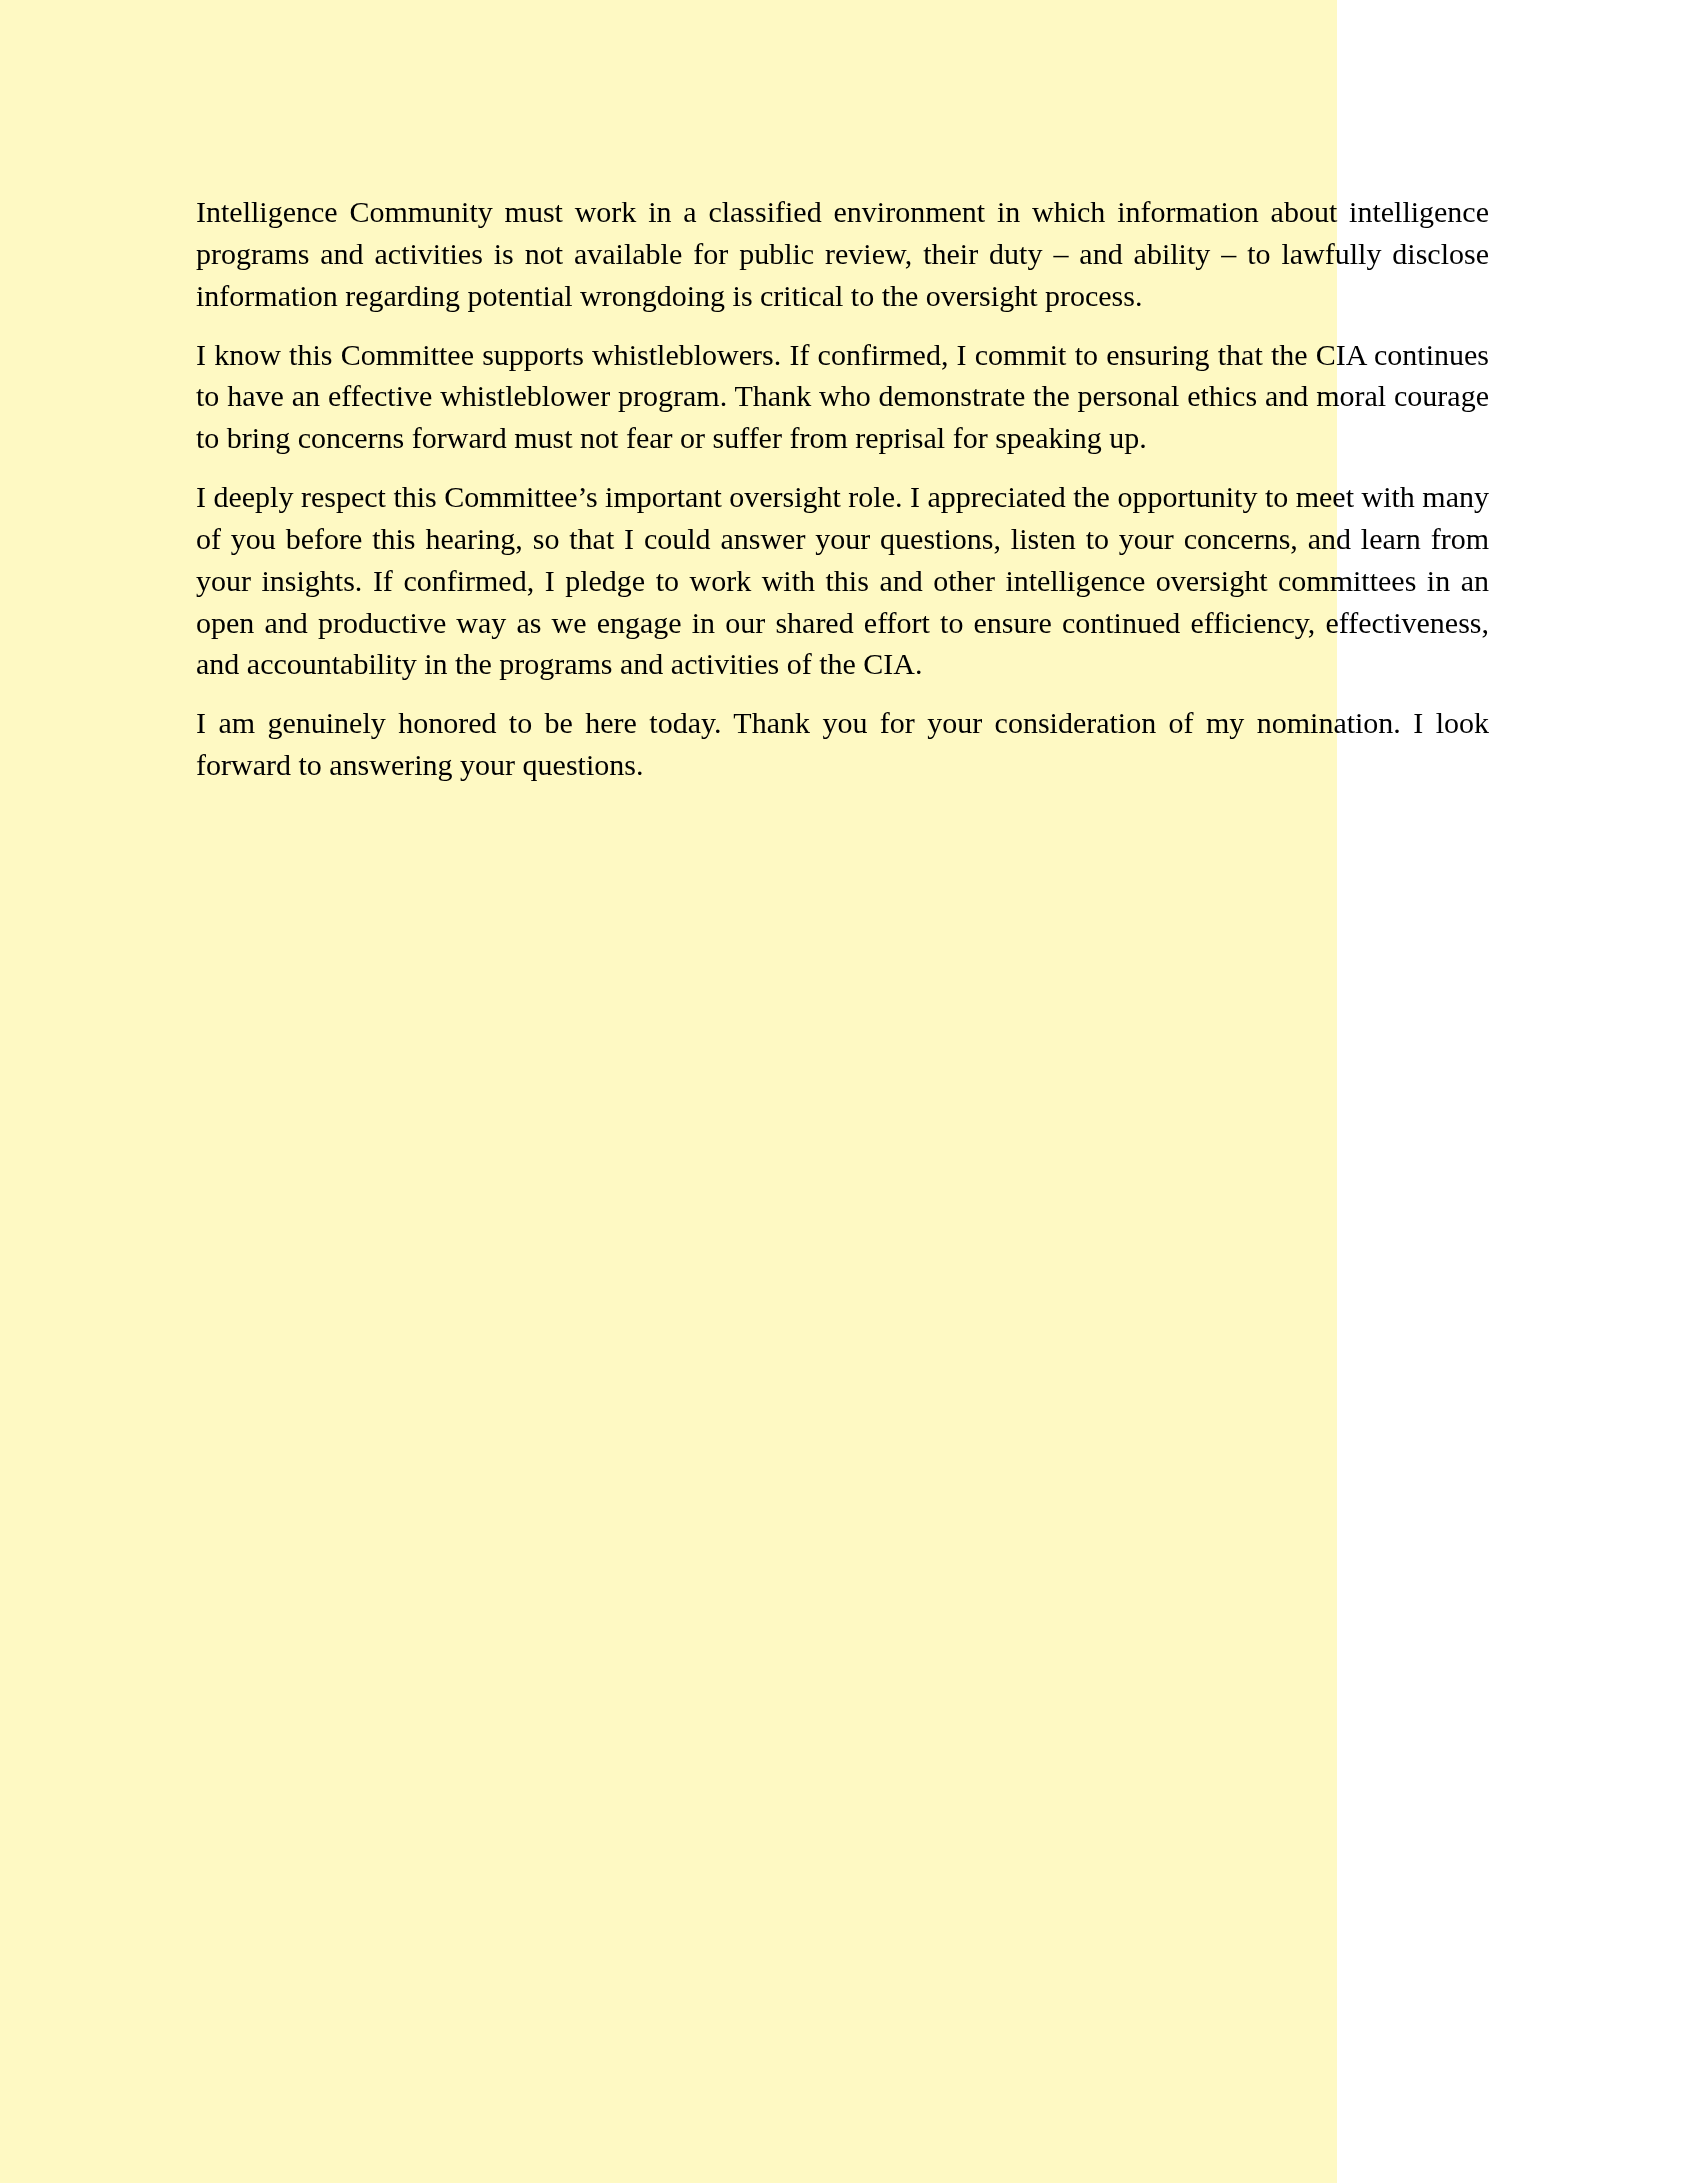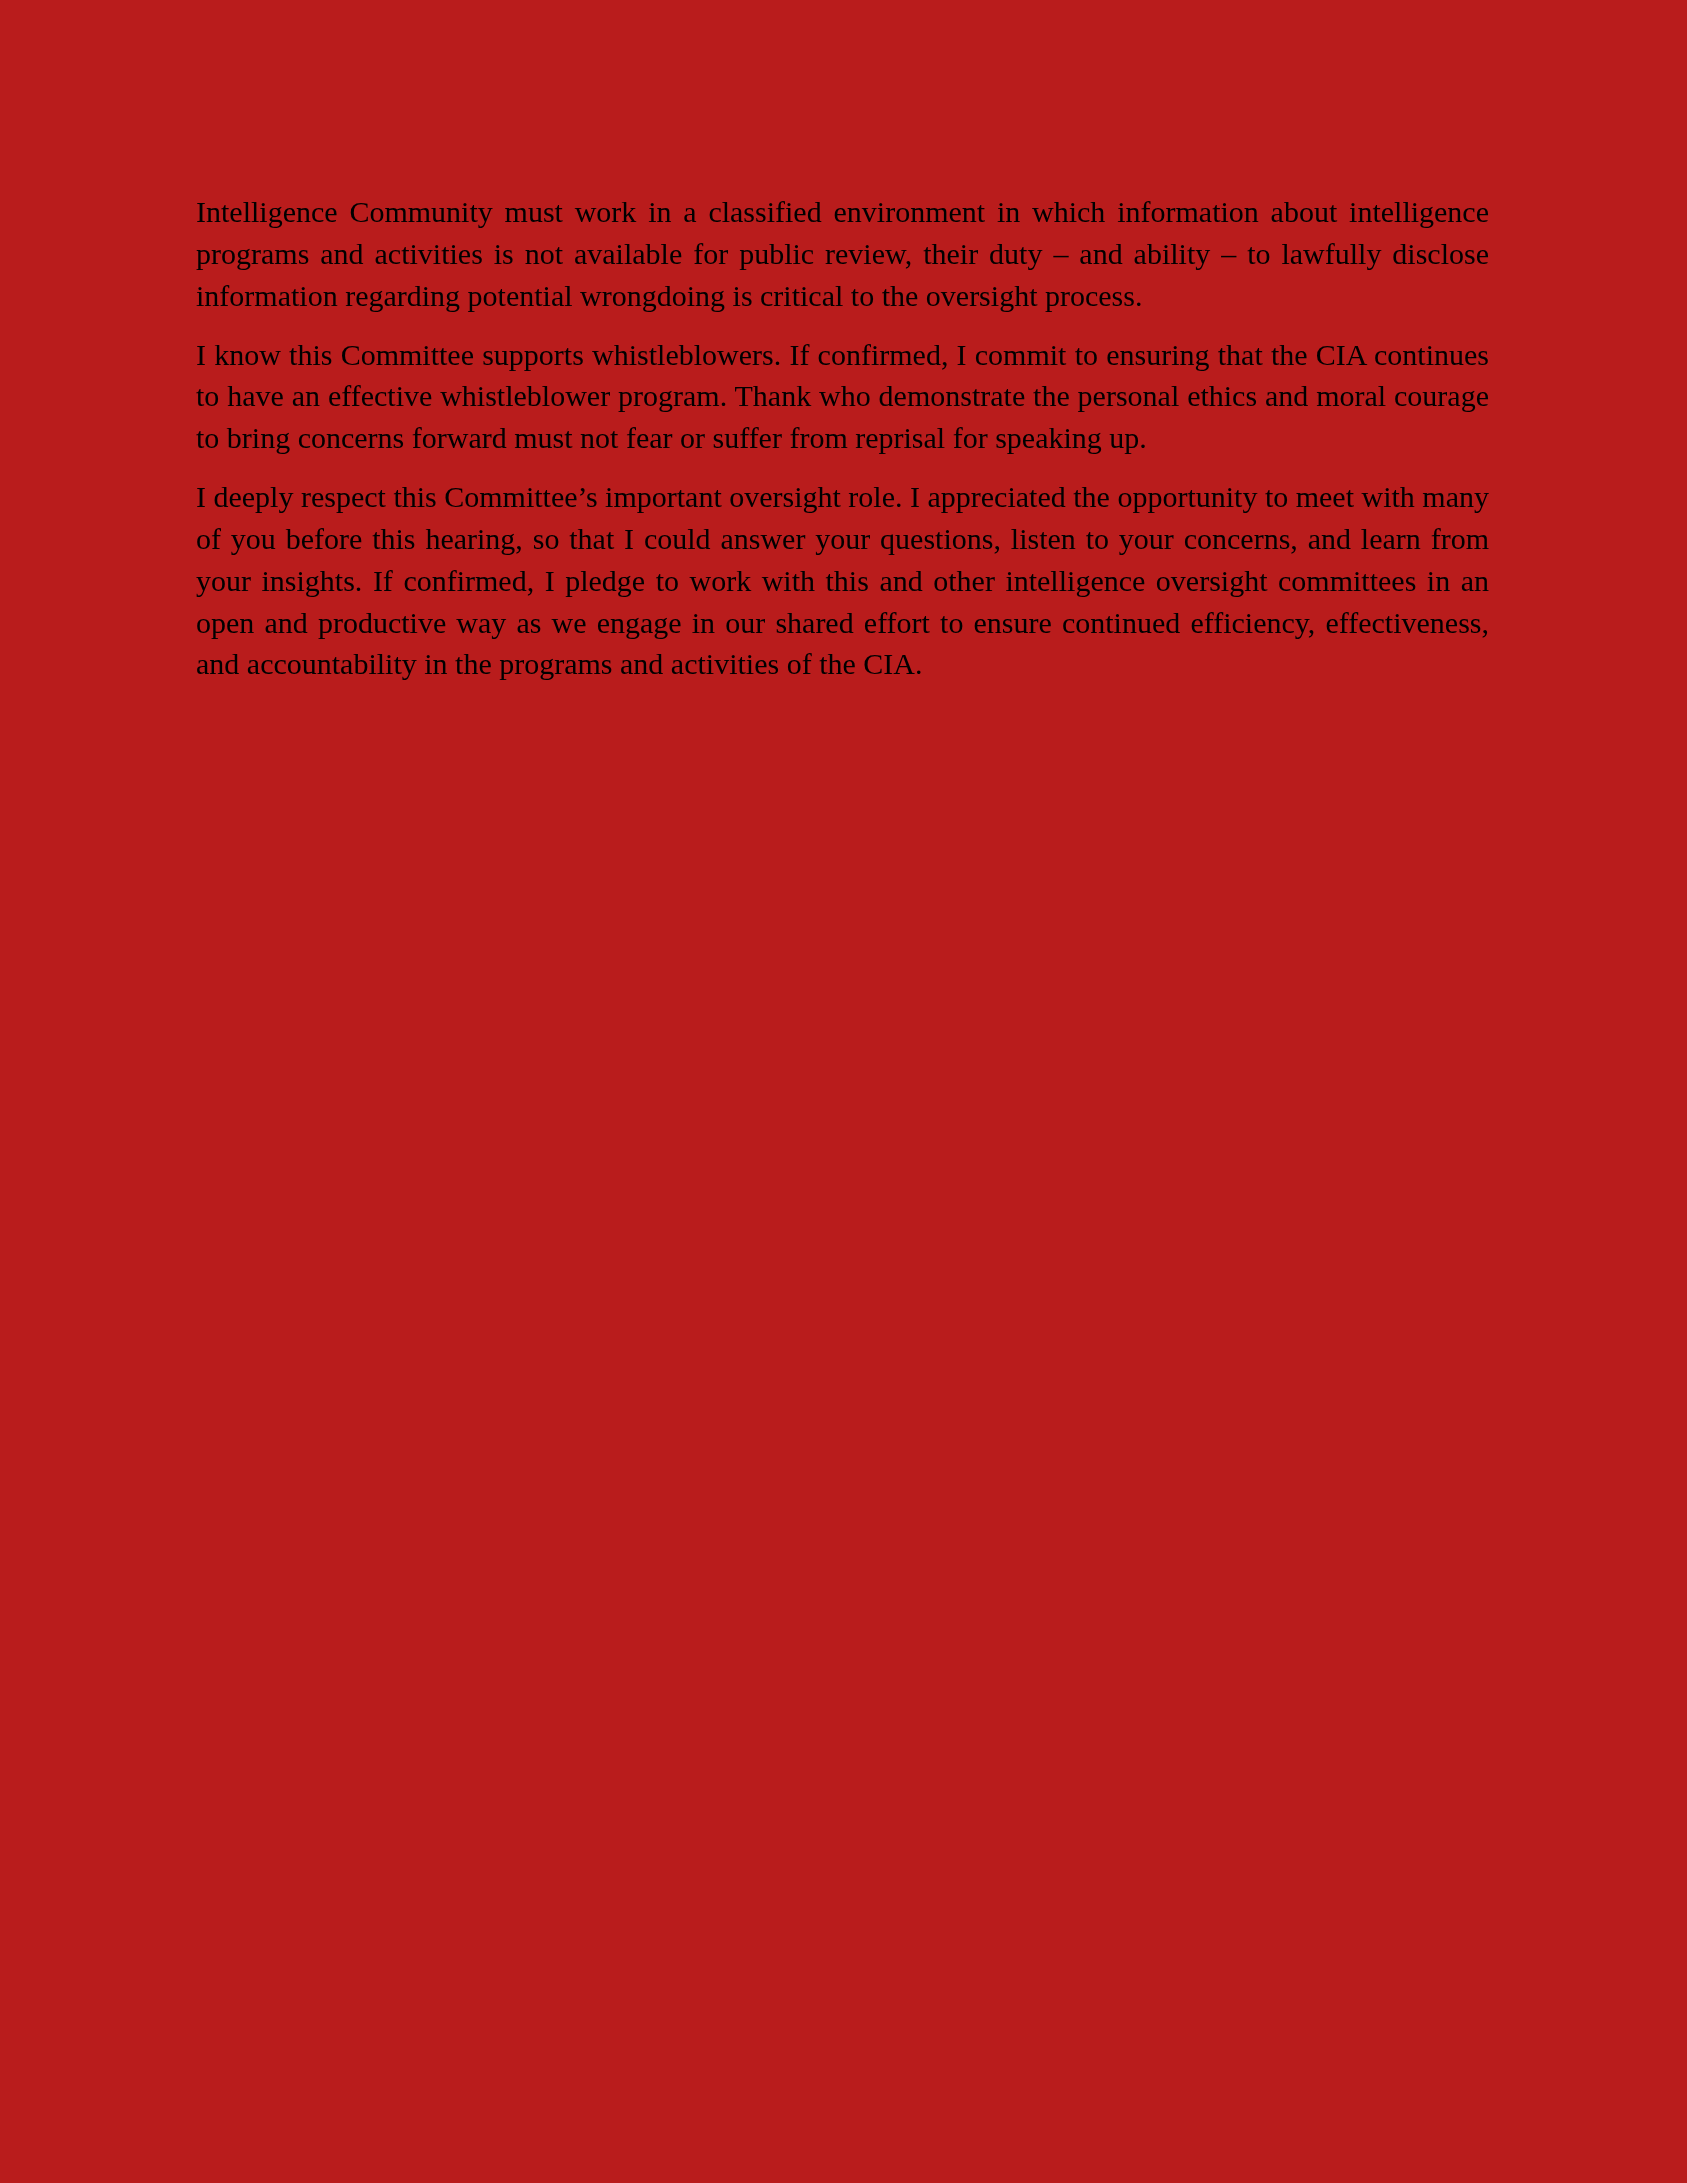--- a/index.html
+++ b/index.html
@@ -9,23 +9,23 @@
   }
   body {
     width: 1687px;
     height: 2183px;
     font-family: "Liberation Serif", "DejaVu Serif", serif;
     color: #000000;
     -webkit-font-smoothing: antialiased;
   }
   .page {
     position: relative;
-    width: 1687px;
+    width: 1337px;
     height: 2183px;
-    background: #b91c1c;
+    background: #fef9c3;
     box-sizing: border-box;
   }
   .text-column {
     position: absolute;
     left: 196px;
     top: 191px;
     width: 1293px;
   }
   p.para {
     margin: 0 0 17px 0;
@@ -40,15 +40,16 @@
   }
 </style>
 </head>
 <body>
 
 <div class="page">
   <div class="text-column">
     <p class="para">Intelligence Community must work in a classified environment in which information about intelligence programs and activities is not available for public review, their duty – and ability – to lawfully disclose information regarding potential wrongdoing is critical to the oversight process.</p>
     <p class="para">I know this Committee supports whistleblowers.  If confirmed, I commit to ensuring that the CIA continues to have an effective whistleblower program.  Thank who demonstrate the personal ethics and moral courage to bring concerns forward must not fear or suffer from reprisal for speaking up.</p>
     <p class="para">I deeply respect this Committee’s important oversight role. I appreciated the opportunity to meet with many of you before this hearing, so that I could answer your questions, listen to your concerns, and learn from your insights. If confirmed, I pledge to work with this and other intelligence oversight committees in an open and productive way as we engage in our shared effort to ensure continued efficiency, effectiveness, and accountability in the programs and activities of the CIA.</p>
+    <p class="para">I am genuinely honored to be here today. Thank you for your consideration of my nomination. I look forward to answering your questions.</p>
   </div>
 </div>
 
 
 </body></html>

